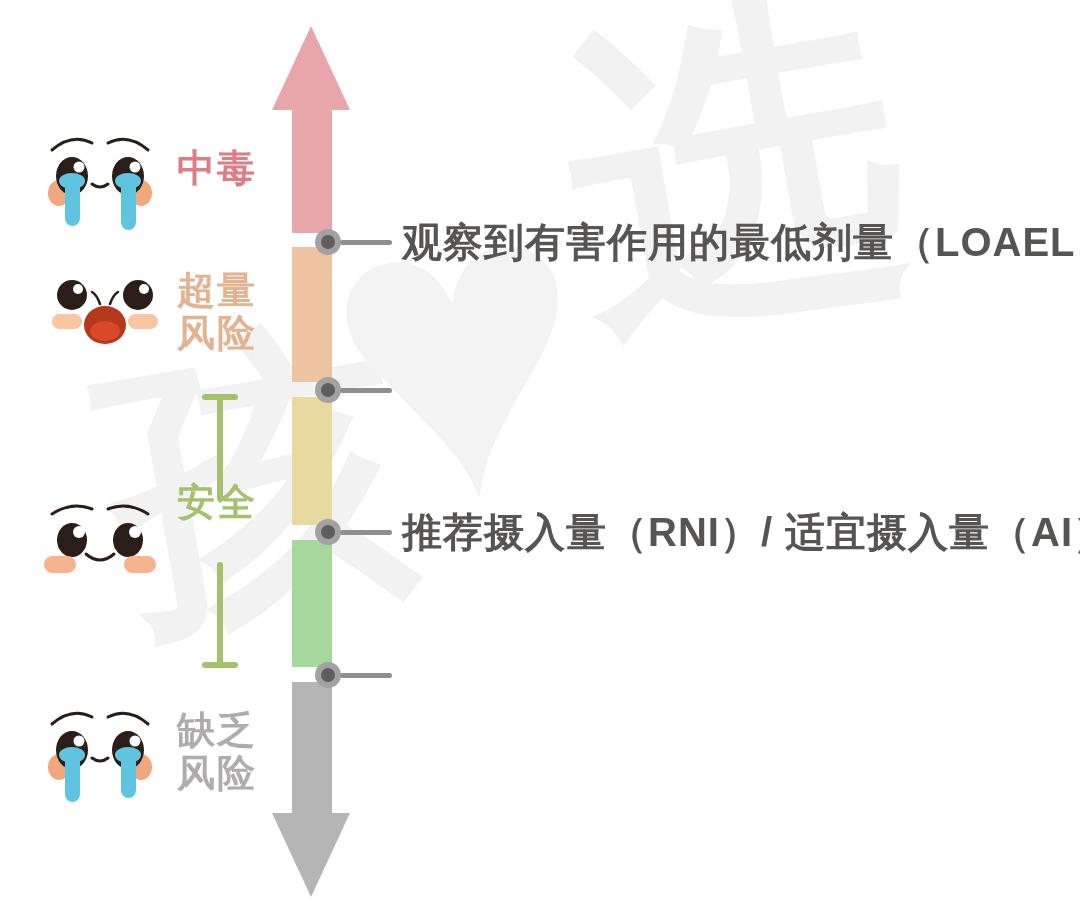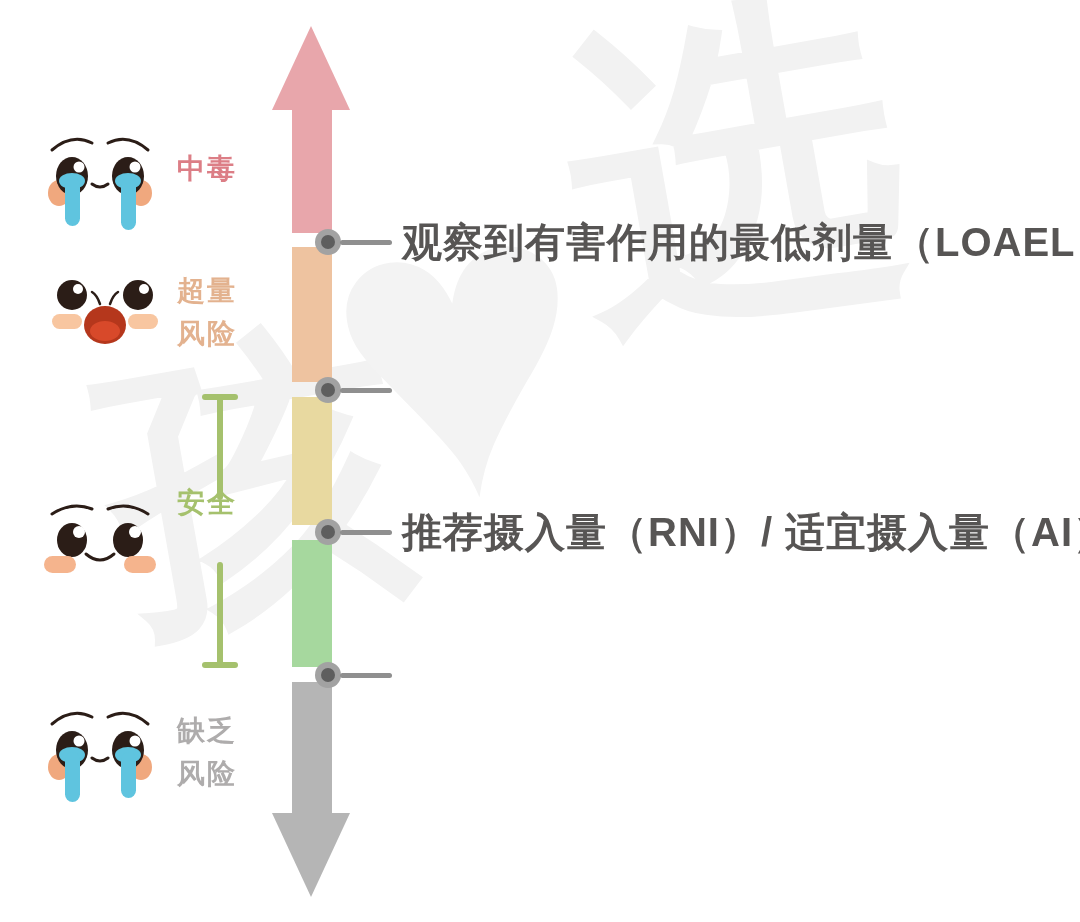--- a/index.html
+++ b/index.html
@@ -41,21 +41,21 @@
   .m2 { left:315px; top:377px; }
   .m3 { left:315px; top:519px; }
   .m4 { left:315px; top:662px; }
   .leader { height:5px; width:52px; left:340px; border-radius:3px; }
   .l1 { top:240px; } .l2 { top:388px; } .l3 { top:530px; } .l4 { top:673px; }
   .th-label { left:402px; height:54px; line-height:54px;
               font-size:40px; font-weight:700; letter-spacing:1px; white-space:nowrap; }
   .t1 { top:215px; } .t2 { top:363px; } .t3 { top:505px; } .t4 { top:648px; }
 
   
-  .zone-label { font-size:28px; font-weight:700; letter-spacing:2px; line-height:43px; white-space:nowrap; }
+  .zone-label { font-size:38px; font-weight:700; letter-spacing:2px; line-height:43px; white-space:nowrap; }
   .s1 { left:177px; top:147px; }
   .s2 { left:177px; top:269px; }
   .s3 { left:177px; top:481px; }
   .s4 { left:177px; top:709px;text-align:right; }
 
   
   .brk { border-radius:3px; }
   .brk-cap-top    { left:202px; top:394px; width:36px; height:6px; }
   .brk-line-upper { left:217px; top:394px; width:6px; height:106px; }
   .brk-line-lower { left:217px; top:562px; width:6px; height:106px; }

